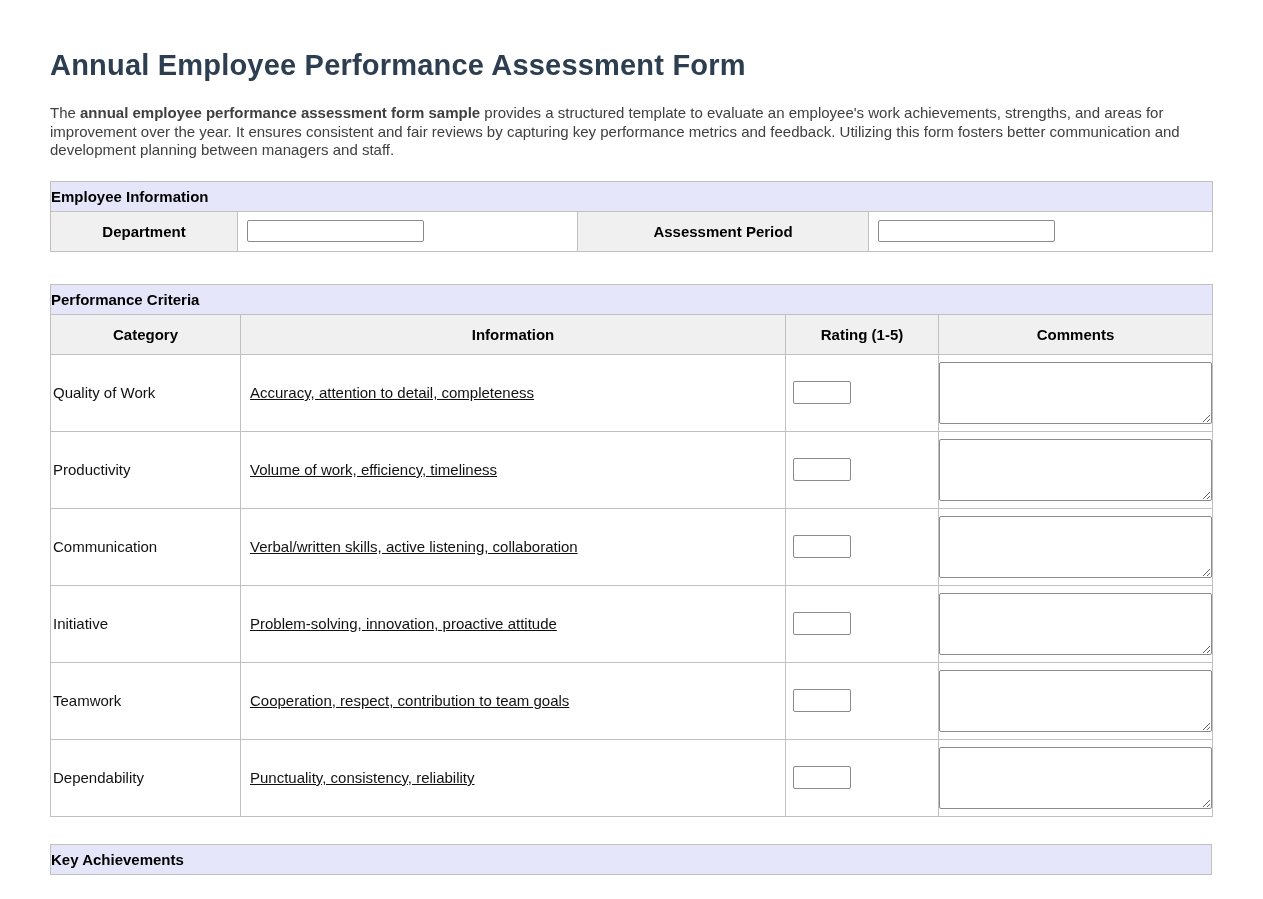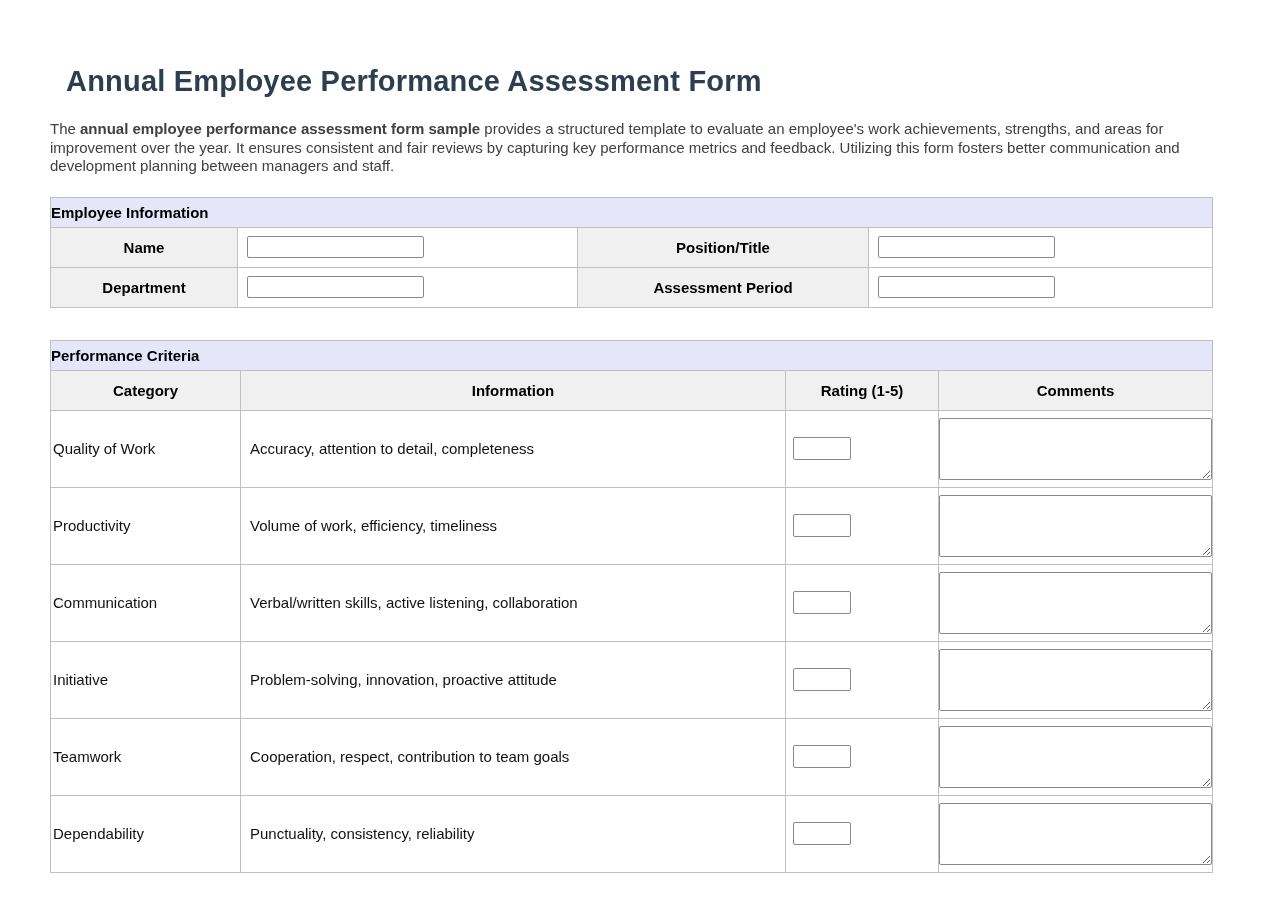--- a/index.html
+++ b/index.html
@@ -12,21 +12,21 @@
     width: 1263px;
     height: 899px;
     overflow: hidden;
     font-family: "Liberation Sans", sans-serif;
     color: #111111;
   }
   .page {
     padding: 48px 51px 0 50px;
   }
   h1.page-title {
-    margin: 16px;
+    margin: 0;
     font-size: 29px;
     line-height: 34px;
     font-weight: bold;
     color: var(--title-text, #2c3e50);
     letter-spacing: 0.2px;
   }
   p.intro {
     margin: 22px 0 21px 0;
     font-size: 15px;
     line-height: 18.5px;
@@ -84,21 +84,21 @@
     vertical-align: middle;
     height: 40px;
     color: #000;
   }
   table.perf td.cell {
     vertical-align: middle;
     height: 77px;
     padding-left: 2px;
     background: #fff;
   }
-  table.perf td.desc-cell { padding-left: 9px; }
+  table.perf td.desc-cell { padding-left: 9px; text-decoration: underline; }
   table.perf td.rating-cell { padding-left: 7px; }
   input.rating-input {
     width: 58px;
     height: 23px;
     border: 1px solid #8a8a8a;
     border-radius: 2px;
     background: #fff;
     font-family: "Liberation Sans", sans-serif;
     font-size: 13px;
     padding: 1px 4px;
@@ -137,30 +137,20 @@
       <col style="width:187px">
         <col style="width:340px">
         <col style="width:291px">
         <col style="width:344px">
     </colgroup>
     <tbody>
         <tr>
       <td class="section-header" colspan="4">Employee Information</td>
     </tr>
     <tr>
-      <td class="label-cell">Name</td>
-      <td class="input-cell">
-        <input type="text" class="text-input" value="" style="">
-      </td>
-      <td class="label-cell">Position/Title</td>
-      <td class="input-cell">
-        <input type="text" class="text-input" value="" style="">
-      </td>
-    </tr>
-    <tr>
       <td class="label-cell">Department</td>
       <td class="input-cell">
         <input type="text" class="text-input" value="" style="">
       </td>
       <td class="label-cell">Assessment Period</td>
       <td class="input-cell">
         <input type="text" class="text-input" value="" style="">
       </td>
     </tr>
   </tbody>

